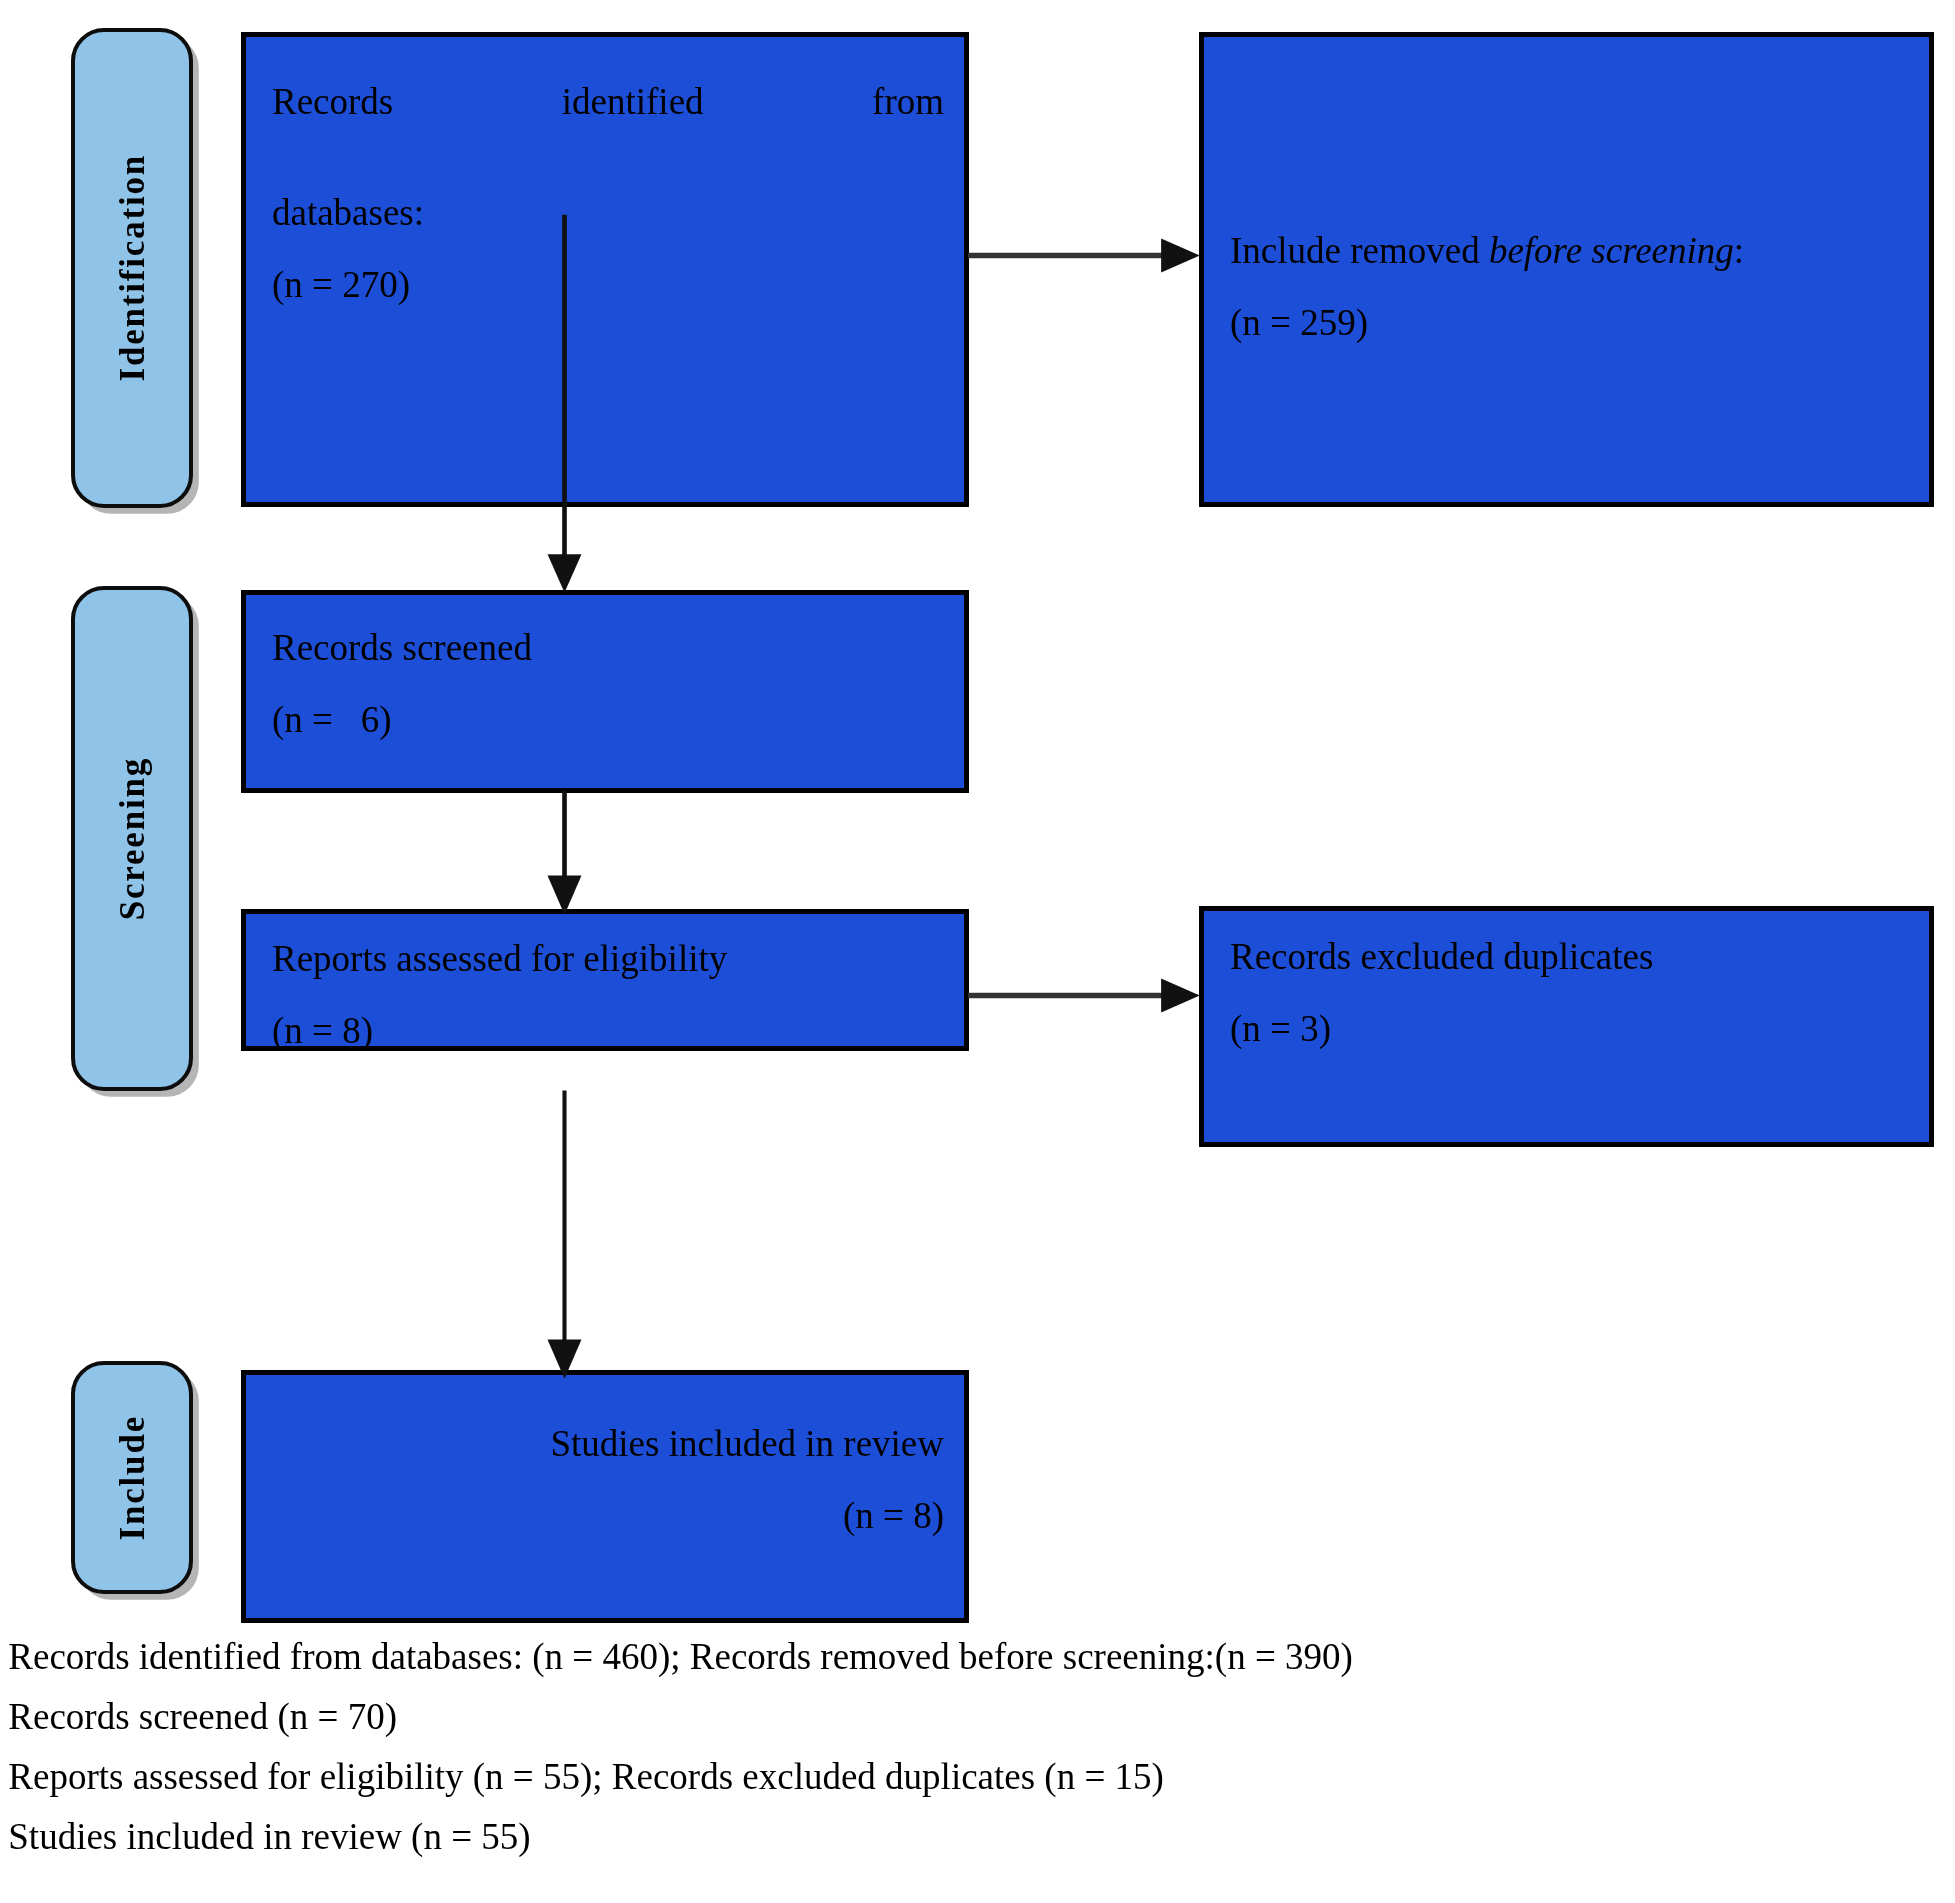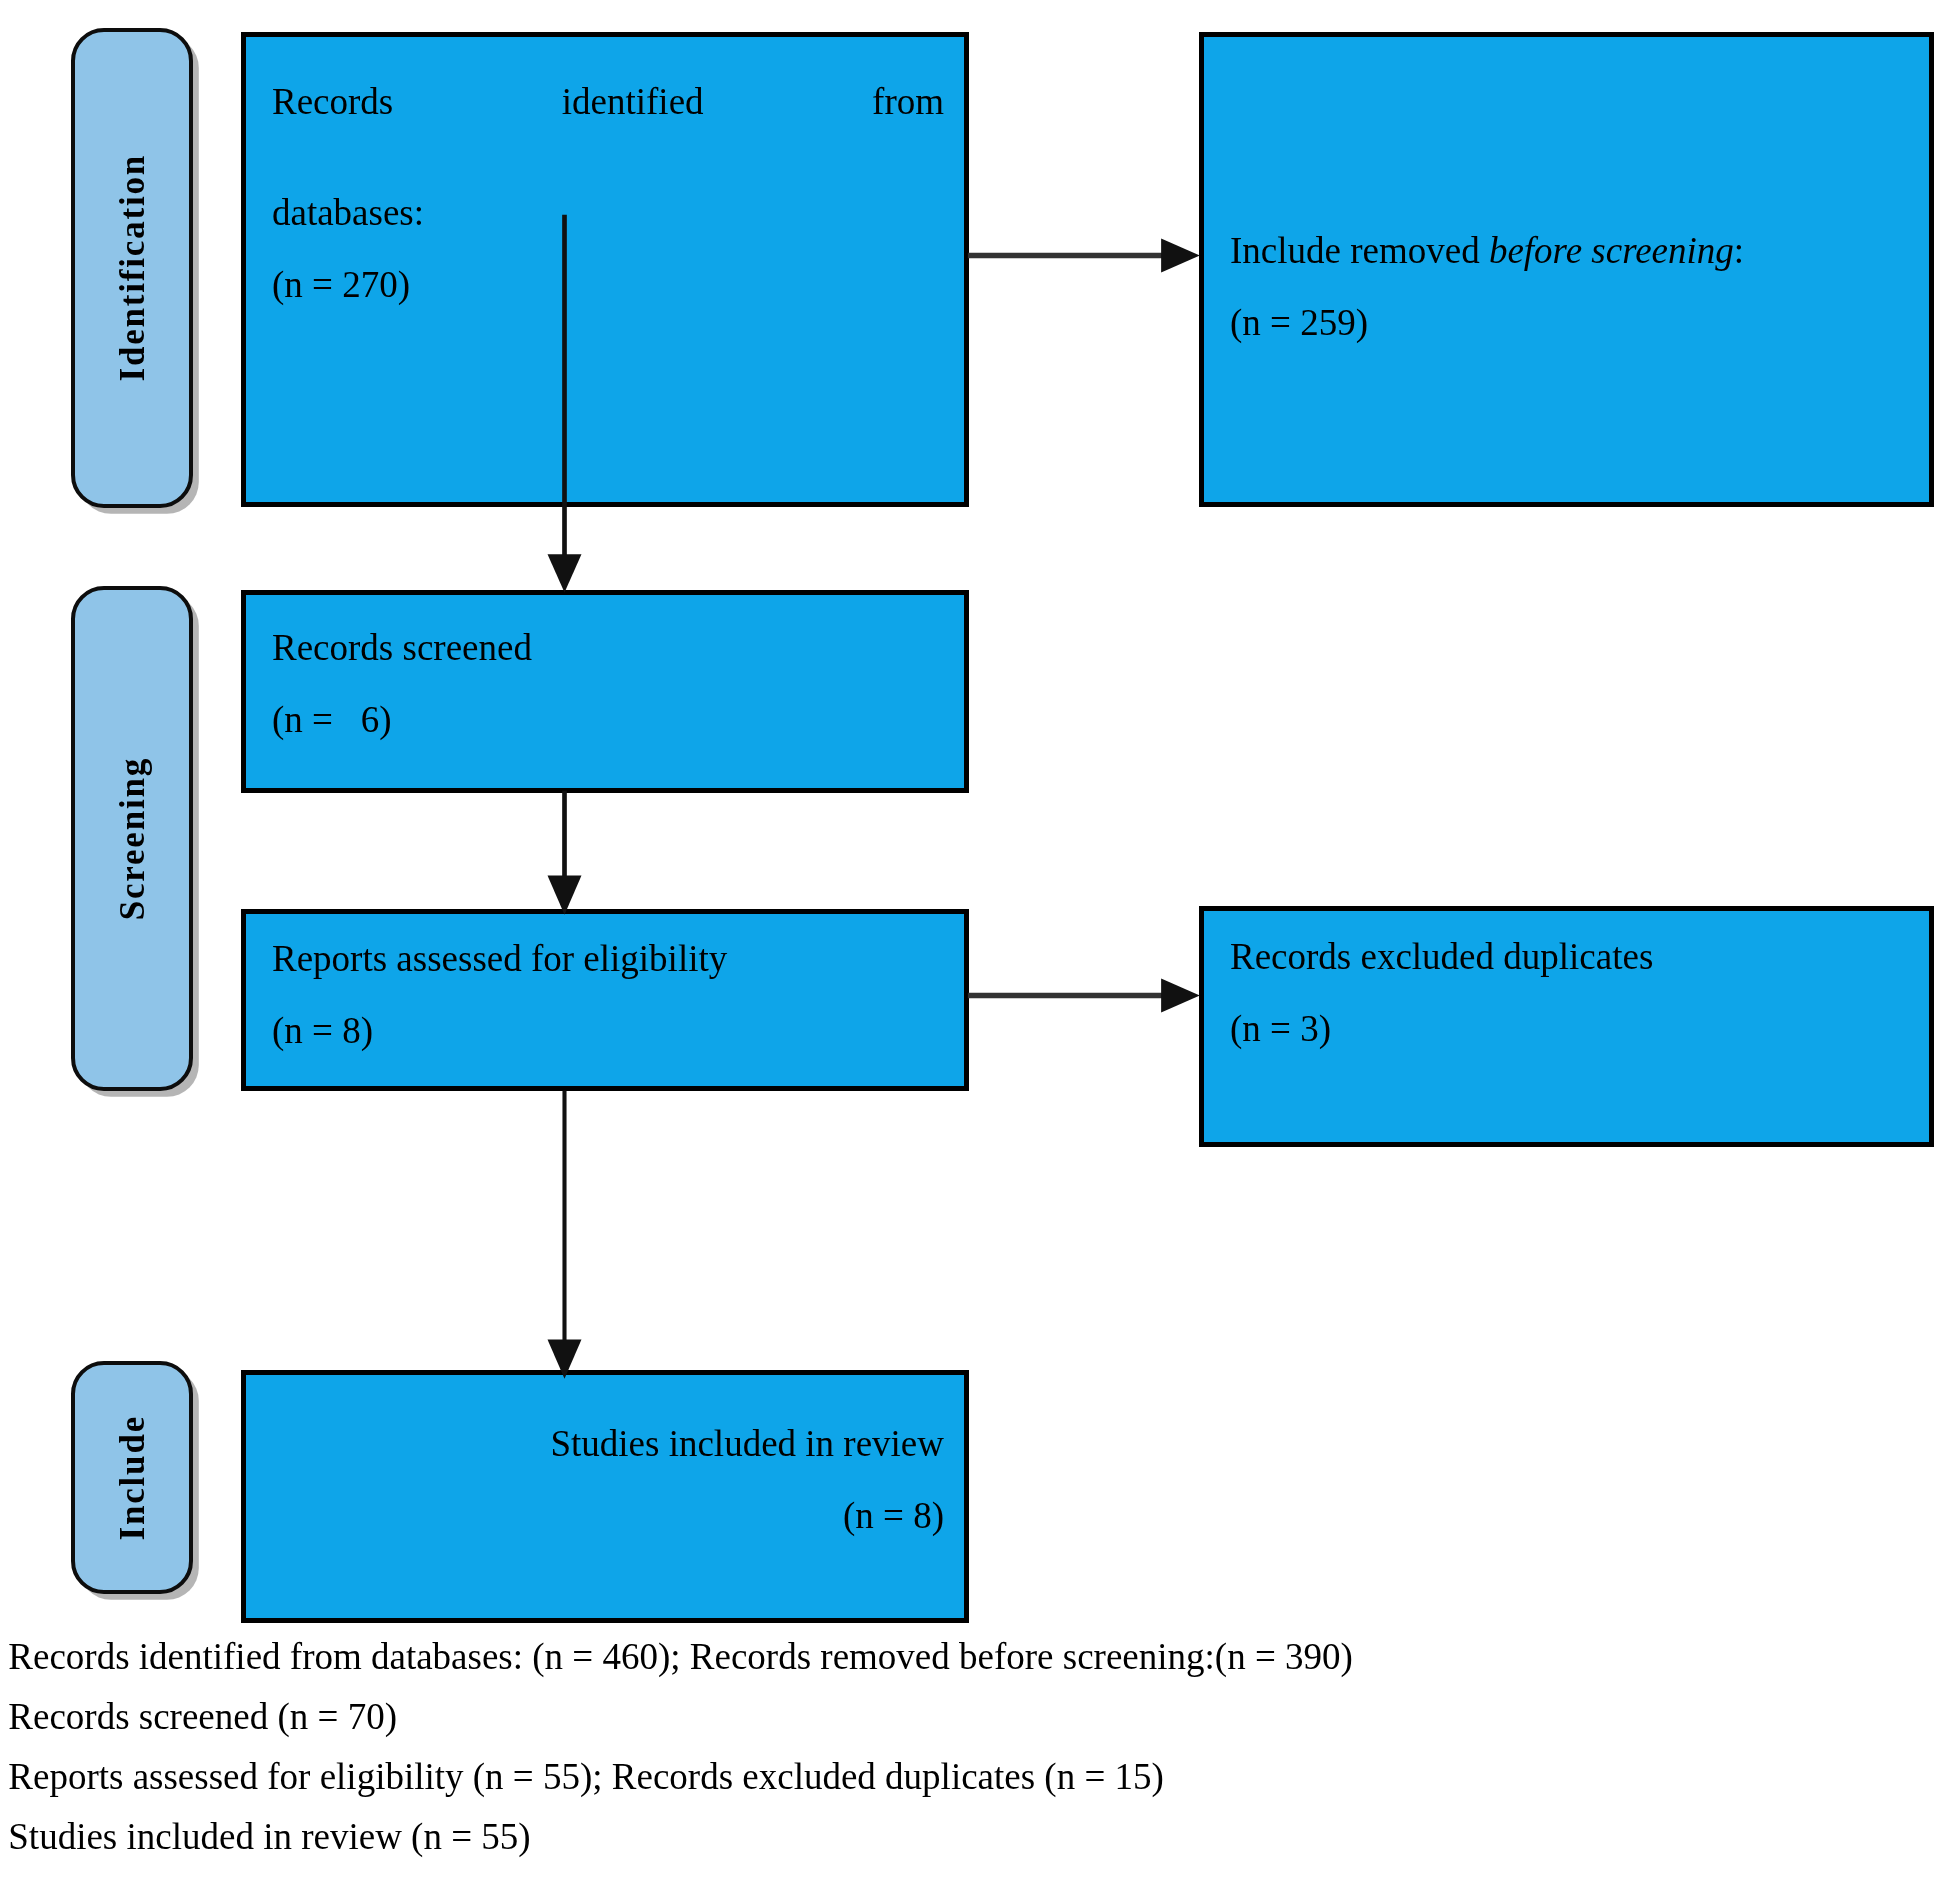--- a/index.html
+++ b/index.html
@@ -45,21 +45,21 @@
   }
 
   #pill-identification { left: 71px; top: 28px;   width: 122px; height: 480px; }
   #pill-screening      { left: 71px; top: 586px;  width: 122px; height: 505px; }
   #pill-include        { left: 71px; top: 1361px; width: 122px; height: 233px; }
 
   
   .flow-box {
     position: absolute;
     box-sizing: border-box;
-    background: #0ea5e9;
+    background: #1d4ed8;
     border: 5.3px solid #000000;
     padding: 0;
   }
   .flow-box .box-inner {
     position: absolute;
     left: 26px;
     right: 20px;
   }
   .flow-box .line {
     font-family: "Liberation Serif", "DejaVu Serif", serif;
@@ -84,21 +84,21 @@
 
   #box-identified   { left: 241px;  top: 32px;   width: 728px; height: 475px; }
   #box-identified .box-inner { top: 46px; }
 
   #box-removed      { left: 1199px; top: 32px;   width: 735px; height: 475px; }
   #box-removed .box-inner { top: 195px; }
 
   #box-screened     { left: 241px;  top: 590px;  width: 728px; height: 203px; }
   #box-screened .box-inner { top: 34px; }
 
-  #box-eligibility  { left: 241px;  top: 909px; width: 728px; height: 182px; }
+  #box-eligibility  { left: 241px;  top: 909px; width: 728px; height: 142px; }
   #box-eligibility .box-inner { top: 26px; }
 
   #box-excluded     { left: 1199px; top: 906px; width: 735px; height: 241px; }
   #box-excluded .box-inner { top: 27px; }
 
   #box-included     { left: 241px;  top: 1370px; width: 728px; height: 253px; text-align: right; }
   #box-included .box-inner { top: 50px; }
 
   
   .connector {

